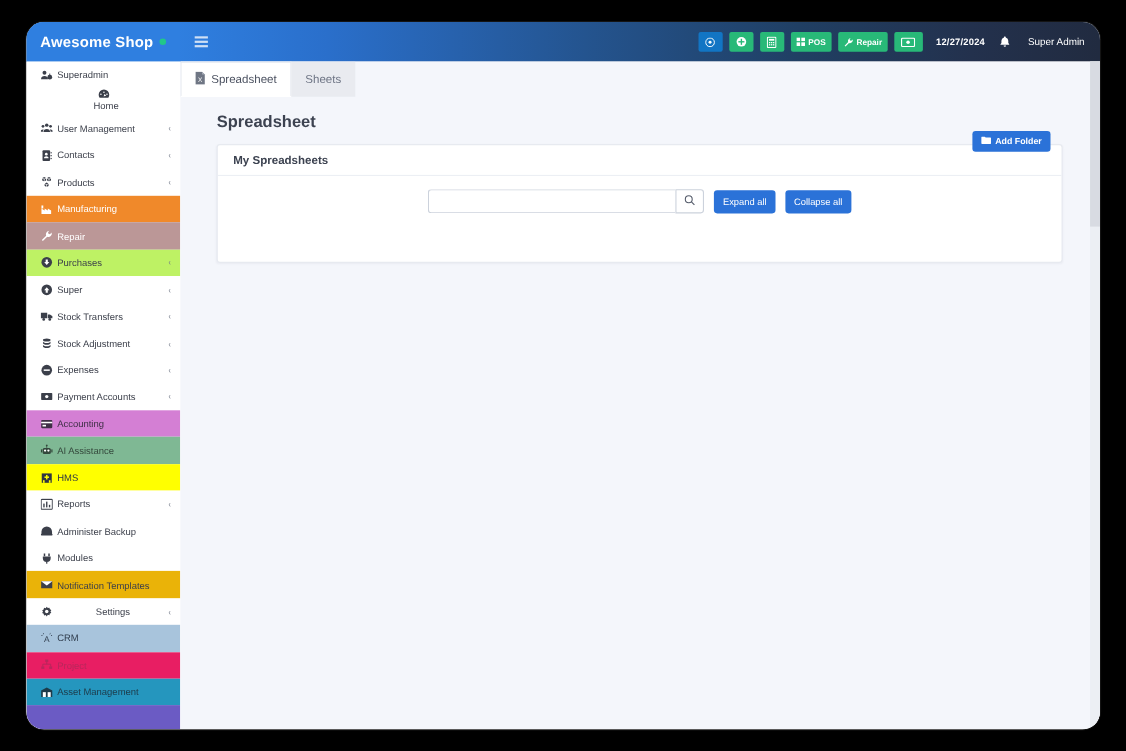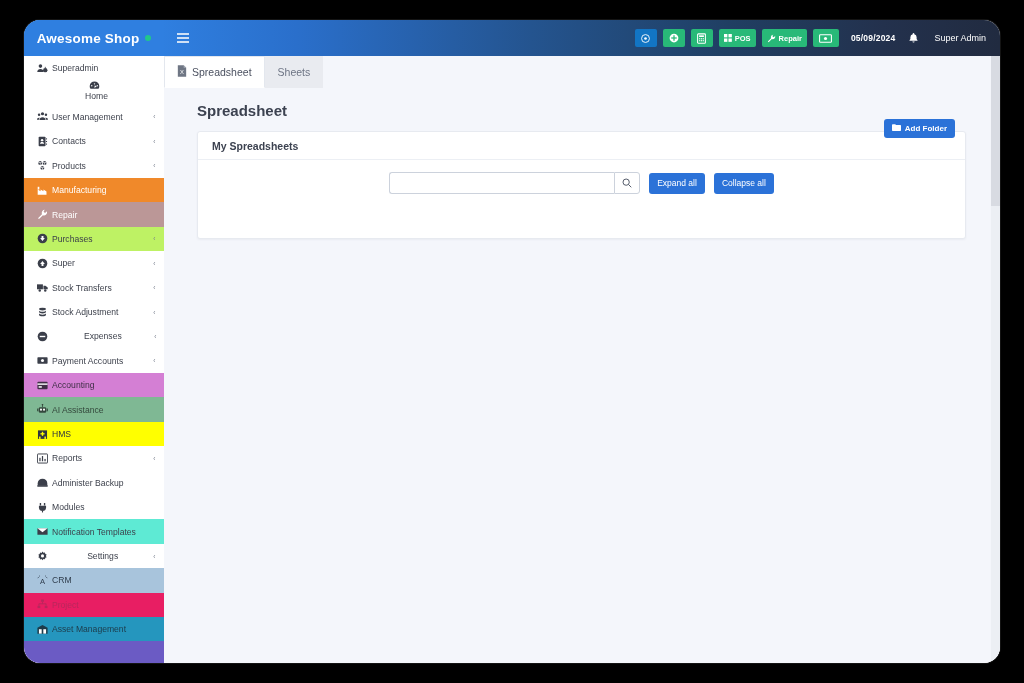--- a/index.html
+++ b/index.html
@@ -283,21 +283,21 @@
         <span>Repair</span>
       </button>
 
       <button class="nav-btn green w26">
         <svg width="13" height="9" viewBox="0 0 18 12" fill="none">
           <rect x="0.8" y="0.8" width="16.4" height="10.4" rx="1.2" stroke="#fff" stroke-width="1.5"></rect>
           <circle cx="9" cy="6" r="2.2" fill="#fff"></circle>
         </svg>
       </button>
 
-      <div class="nav-date">05/09/2024</div>
+      <div class="nav-date">12/27/2024</div>
 
       <div class="nav-bell">
         <svg width="9" height="10" viewBox="0 0 14 16" fill="#fff">
           <path d="M7 0a1.3 1.3 0 0 0-1.3 1.3v.5A5 5 0 0 0 2 6.6v3.1L.6 11.4v.9h12.8v-.9L12 9.7V6.6a5 5 0 0 0-3.7-4.8v-.5A1.3 1.3 0 0 0 7 0z"></path>
           <path d="M5.2 13.4a1.8 1.8 0 0 0 3.6 0z"></path>
         </svg>
       </div>
 
       <div class="nav-user">Super Admin</div>
     </div>
@@ -421,21 +421,21 @@
         <span class="ico">
           <svg width="11" height="11" viewBox="0 0 16 16" fill="#3b3f4a">
             <ellipse cx="8" cy="3" rx="5" ry="2"></ellipse>
             <path d="M3 5v2.4c0 1.1 2.2 2 5 2s5-.9 5-2V5c0 1.1-2.2 2-5 2S3 6.1 3 5z"></path>
             <path d="M3 9.2v2.4c0 1.1 2.2 2 5 2s5-.9 5-2V9.2c0 1.1-2.2 2-5 2s-5-.9-5-2z"></path>
           </svg>
         </span>
         <span class="lbl">Stock Adjustment</span>
         <span class="car">‹</span>
       </div>
-      <div class="side-item" style="background: rgb(255, 255, 255); color: rgb(59, 63, 74); gap: 32px;">
+      <div class="side-item" style="background: rgb(255, 255, 255); color: rgb(59, 63, 74);">
         <span class="ico">
           <svg width="11" height="11" viewBox="0 0 16 16" fill="#3b3f4a">
             <circle cx="8" cy="8" r="7"></circle>
             <rect x="4" y="7" width="8" height="2" fill="#fff"></rect>
           </svg>
         </span>
         <span class="lbl">Expenses</span>
         <span class="car">‹</span>
       </div>
       <div class="side-item" style="background: rgb(255, 255, 255); color: rgb(59, 63, 74);">
@@ -508,21 +508,21 @@
       <div class="side-item" style="background: rgb(255, 255, 255); color: rgb(59, 63, 74);">
         <span class="ico">
           <svg width="11" height="11" viewBox="0 0 16 16" fill="#3b3f4a">
             <path d="M4 1.6h2v3.6H4zM10 1.6h2v3.6h-2z"></path>
             <path d="M2.8 5.6h10.4v2.2A5.2 5.2 0 0 1 8 13 5.2 5.2 0 0 1 2.8 7.8z"></path>
             <rect x="7.2" y="12.6" width="1.6" height="2.6"></rect>
           </svg>
         </span>
         <span class="lbl">Modules</span>
       </div>
-      <div class="side-item" style="background: #5eead4; color: rgb(59, 63, 74);">
+      <div class="side-item" style="background: #eab308; color: rgb(59, 63, 74);">
         <span class="ico">
           <svg width="11" height="11" viewBox="0 0 16 16" fill="#3b3f4a">
             <path d="M0.6 3.4h14.8v9.2H0.6z"></path>
             <path d="M0.6 3.4 8 9.2l7.4-5.8z" fill="#fff"></path>
           </svg>
         </span>
         <span class="lbl">Notification Templates</span>
       </div>
       <div class="side-item" style="background: rgb(255, 255, 255); color: rgb(59, 63, 74); text-align: center;">
         <span class="ico">

